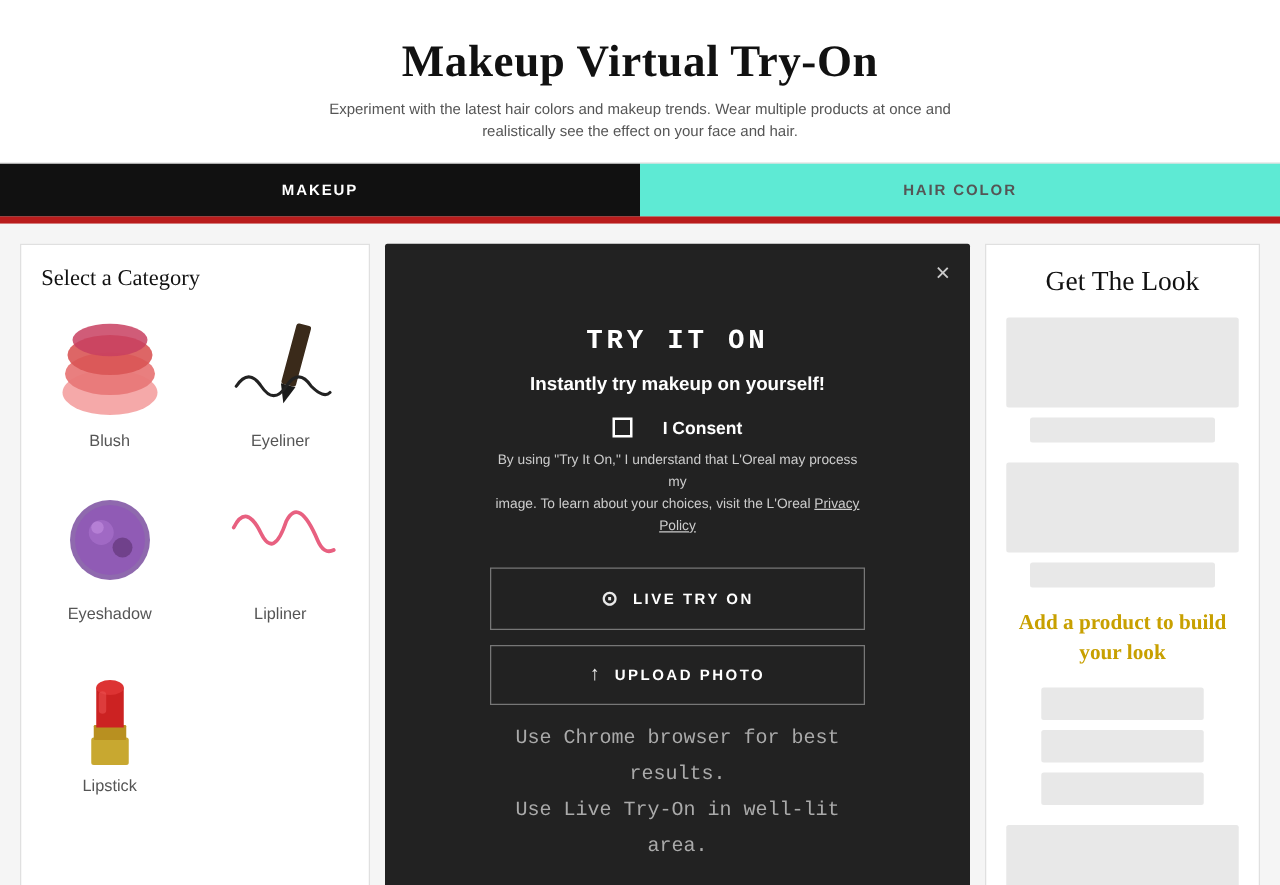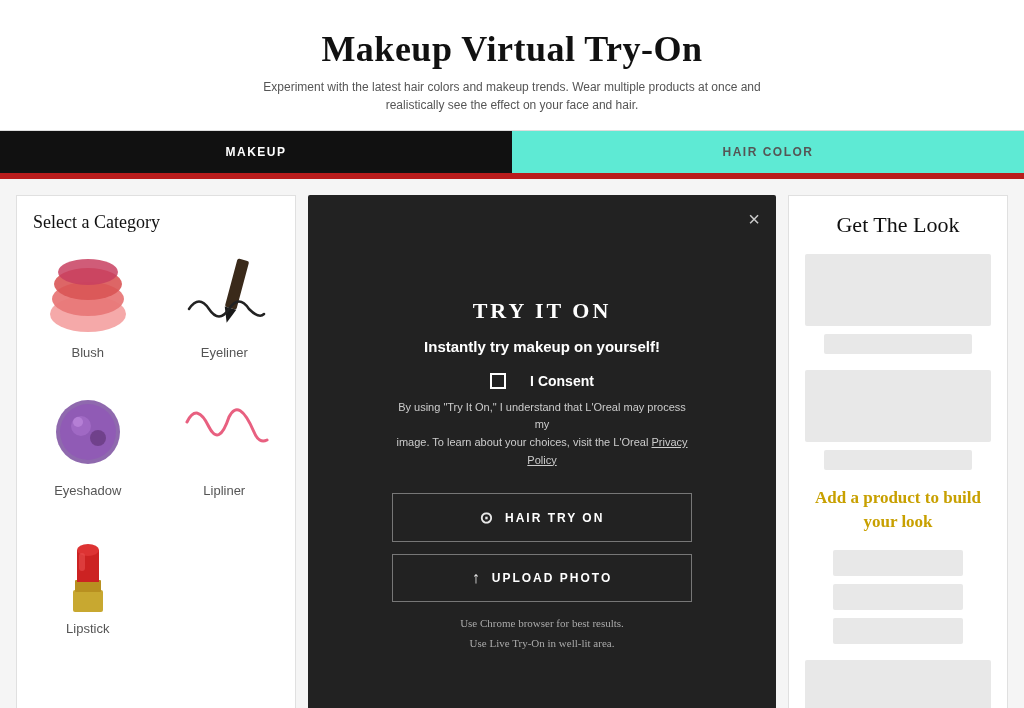--- a/index.html
+++ b/index.html
@@ -140,21 +140,21 @@
       text-align: center;
       color: #fff;
       padding: 20px 40px;
       max-width: 380px;
     }
     .modal-title {
       font-size: 22px;
       font-weight: 700;
       letter-spacing: 3px;
       margin-bottom: 14px;
-      font-family: Liberation Serif, serif;
+      font-family: Liberation Mono, monospace;
     }
     .modal-subtitle {
       font-size: 15px;
       font-weight: 700;
       margin-bottom: 18px;
       font-family: Arial, sans-serif;
     }
     .consent-row {
       display: flex;
       align-items: center;
@@ -203,22 +203,22 @@
       letter-spacing: 2px;
       cursor: pointer;
       margin-bottom: 12px;
     }
     .btn-icon {
       font-size: 16px;
       opacity: 0.9;
     }
 
     .modal-tip {
-      font-family: Liberation Serif, serif;
-      font-size: 11px;
+      font-family: Liberation Mono, monospace;
+      font-size: 16px;
       color: #aaa;
       margin-top: 6px;
       line-height: 1.8;
     }
 
     
     .right-panel {
       width: 220px;
       background: #fff;
       border: 1px solid #e0e0e0;
@@ -375,21 +375,21 @@
       </div>
 
       <div class="consent-desc">
         <span>By using "Try It On," I understand that L'Oreal may process my</span><br>
         <span>image. To learn about your choices, visit the L'Oreal</span>
         <a href="#">Privacy Policy</a>
       </div>
 
       <button class="modal-btn">
         <span class="btn-icon">⊙</span>
-        <span>HAIR TRY ON</span>
+        <span>LIVE TRY ON</span>
       </button>
 
       <button class="modal-btn">
         <span class="btn-icon">↑</span>
         <span>UPLOAD PHOTO</span>
       </button>
 
       <div class="modal-tip">
         <div>Use Chrome browser for best results.</div>
         <div>Use Live Try-On in well-lit area.</div>

